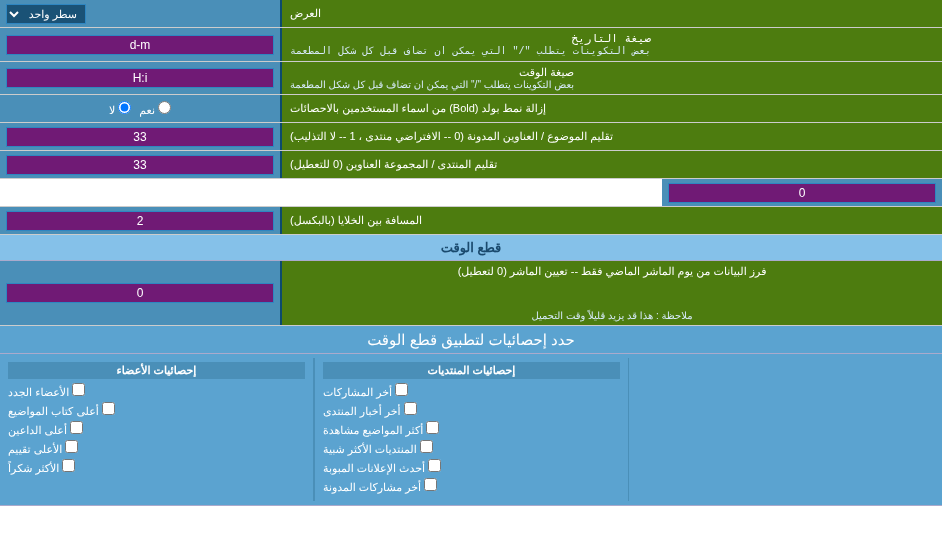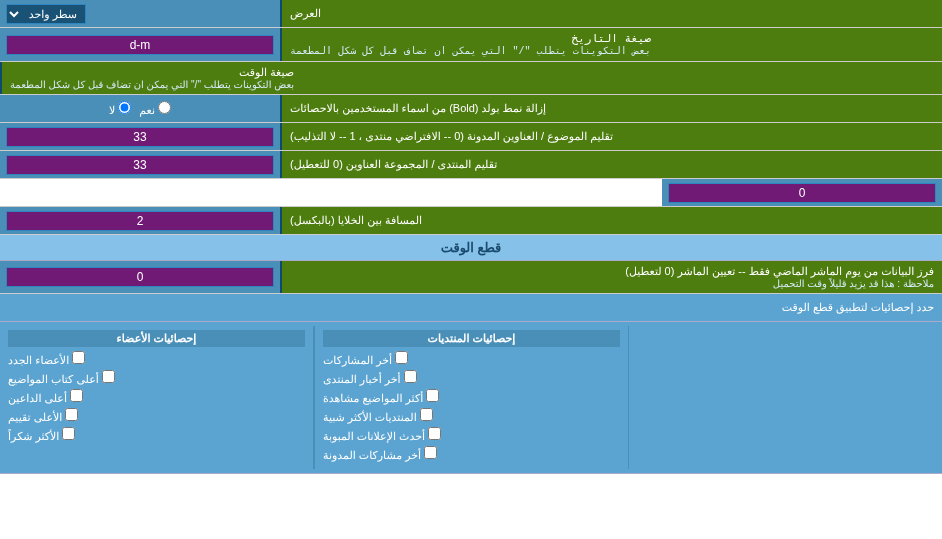--- a/index.html
+++ b/index.html
@@ -127,22 +127,22 @@
       border-bottom: 1px solid #aac;
       min-height: 28px;
     }
     .bottom-apply-label {
       flex: 1;
       background: #5ba3d0;
       color: #fff;
       padding: 4px 8px;
       display: flex;
       align-items: center;
-      justify-content: flex-start;
-      font-size: 11px;
+      justify-content: center;
+      font-size: 15px;
     }
   </style>
 </head>
 <body>
 
 <div class="row dropdown-row">
   <div class="label-cell">
     <span>العرض</span>
   </div>
   <div class="input-cell">
@@ -165,20 +165,23 @@
     <input type="text" value="d-m" style="">
   </div>
 </div>
 
 <div class="row">
   <div class="label-cell">
     <div style="text-align:right;">
       <div>صيغة الوقت</div>
       <div style="font-size:10px; color:#d6eaf8;">بعض التكوينات يتطلب "/" التي يمكن ان تضاف قبل كل شكل المطعمة</div>
     </div>
+  </div>
+  <div class="input-cell">
+    <input type="text" value="H:i" style="">
   </div>
 </div>
 
 <div class="row">
   <div class="label-cell">
     <span>إزالة نمط بولد (Bold) من اسماء المستخدمين بالاحصائات</span>
   </div>
   <div class="input-cell radio-cell">
     <label class="radio-label">
       <input type="radio" name="bold_remove" value="yes" style="">
@@ -222,21 +225,21 @@
   <div class="input-cell">
     <input type="text" value="2" style="">
   </div>
 </div>
 
 <div class="section-header">
   <span>قطع الوقت</span>
 </div>
 
 <div class="row">
-  <div class="label-cell" style="flex-direction:column; align-items:flex-start;">
+  <div class="label-cell" style="flex-direction:column; align-items:center;gap:32px;">
     <span>فرز البيانات من يوم الماشر الماضي فقط -- تعيين الماشر (0 لتعطيل)</span>
     <span class="note-text">ملاحظة : هذا قد يزيد قليلاً وقت التحميل</span>
   </div>
   <div class="input-cell">
     <input type="text" value="0" style="">
   </div>
 </div>
 
 <div class="bottom-apply-row">
   <div class="bottom-apply-label">

